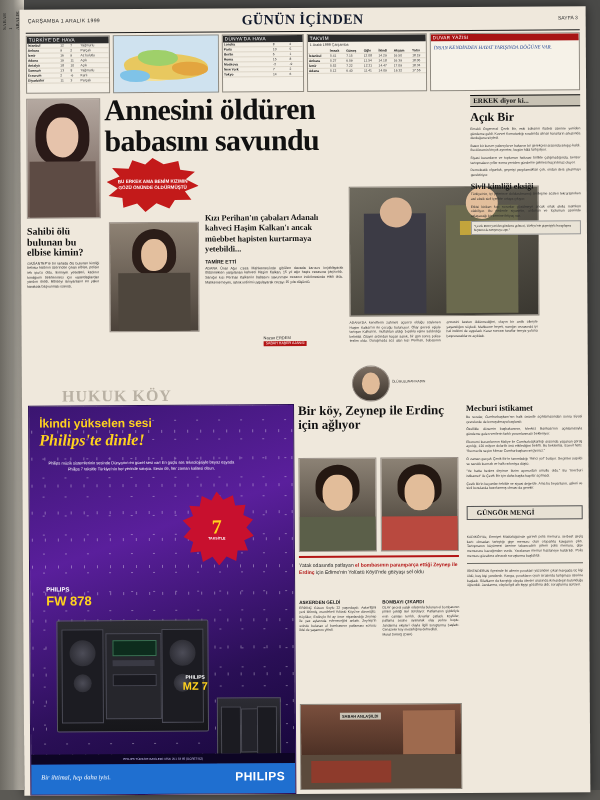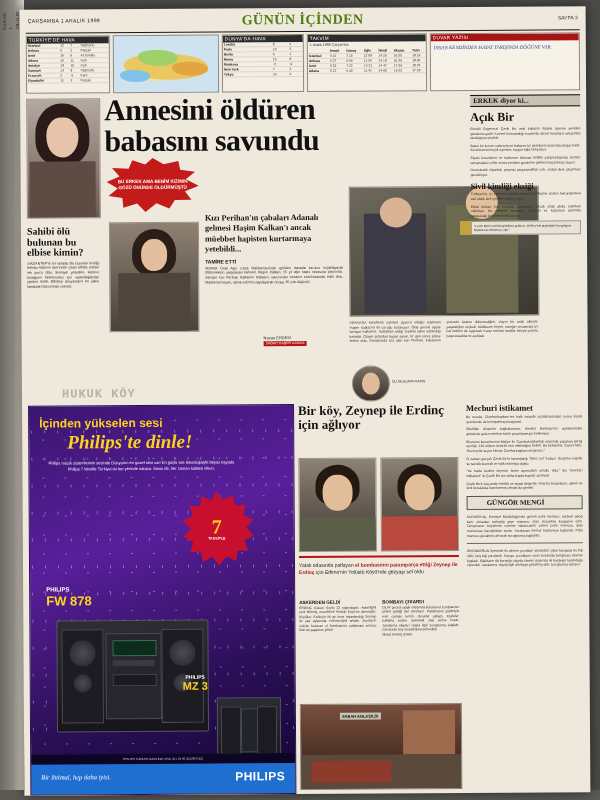--- a/index.html
+++ b/index.html
@@ -35,21 +35,21 @@
   .masthead{
     position:relative;height:20px;border-bottom:1.5px solid #1a1a1a;
     margin:3px 6px 0 6px;
   }
   .masthead .dateline{
     position:absolute;left:2px;top:5px;font-size:5.2px;letter-spacing:.3px;color:#222;
     font-family:"Liberation Sans",sans-serif;
   }
   .masthead .logo{
     position:absolute;left:50%;transform:translateX(-50%);top:1px;
-    font-size:14px;font-weight:bold;color:#4d7c0f;letter-spacing:.5px;
+    font-size:14px;font-weight:bold;color:#0f172a;letter-spacing:.5px;
     font-family:"Liberation Serif",serif;
   }
   .masthead .pageno{
     position:absolute;right:2px;top:5px;font-size:5px;color:#333;
     font-family:"Liberation Sans",sans-serif;
   }
 
   
   .inforow{display:flex;margin:2px 6px 0 6px;gap:3px;height:58px;}
   .infobox{
@@ -170,44 +170,44 @@
   .sabahcol .hdbar{
     background:#c8c2b4;font-size:7px;font-weight:bold;color:#111;padding:1px 3px;
     border-top:1.5px solid #111;border-bottom:1px solid #111;
   }
   .sabahcol h2{margin:3px 0 2px;font-size:12px;color:#111;font-weight:bold;}
   .sabahcol h4{margin:5px 0 1px;font-size:8px;color:#111;font-weight:bold;}
   .sabahcol p{margin:0 0 3px;font-size:3.4px;line-height:1.35;color:#2c2c2c;text-align:justify;
       font-family:"Liberation Sans",sans-serif;}
   .sabahcol .quote{border:.5px solid #999;background:#e9e3d6;padding:2px;font-size:3.2px;margin-top:3px;}
   .watermark{
-    position:absolute;left:40px;top:378px;font-size:12px;font-weight:bold;
-    color:rgba(120,110,95,.45);letter-spacing:1px;font-family:Liberation Mono, monospace;
+    position:absolute;left:40px;top:378px;font-size:16px;font-weight:bold;
+    color:rgba(120,110,95,.45);letter-spacing:1px;
   }
   .ovalphoto{
     position:absolute;left:330px;top:358px;width:36px;height:34px;border-radius:50%;
     background:linear-gradient(180deg,#7c6f63,#3b332c);border:1px solid #9a9189;overflow:hidden;
   }
   .ovalphoto .f{position:absolute;left:9px;top:6px;width:18px;height:22px;background:#e0bb99;border-radius:50%;}
   .ovalcap{position:absolute;left:370px;top:372px;font-size:3.2px;color:#222;
       font-family:"Liberation Sans",sans-serif;}
 
   
   .ad{
     position:absolute;left:6px;top:396px;width:264px;height:388px;
     background:linear-gradient(160deg,#3a1570 0%,#5a1f9c 35%,#2a0f56 70%,#120534 100%);
     overflow:hidden;border:1px solid #2a0f56;
   }
   .ad .stars{position:absolute;inset:0;
     background-image:radial-gradient(#fff 0.6px,transparent 0.7px),radial-gradient(#fff 0.5px,transparent 0.6px);
     background-size:22px 19px,13px 27px;background-position:3px 5px,9px 12px;opacity:.35;}
   .ad .t1{position:absolute;left:10px;top:10px;font-size:12px;font-weight:bold;color:#ffd21e;
       font-family:"Liberation Sans",sans-serif;}
-  .ad .t2{position:absolute;left:10px;top:25px;font-size:19px;font-weight:bold;color:#ffd21e;
-      font-style:italic;font-family:"Liberation Serif",serif;margin-left:28px;}
+  .ad .t2{position:absolute;left:10px;top:25px;font-size:16px;font-weight:bold;color:#ffd21e;
+      font-style:italic;font-family:"Liberation Serif",serif;}
   .ad .body{position:absolute;left:14px;top:54px;width:196px;font-size:4px;line-height:1.5;
       color:#ffffff;text-align:center;font-family:"Liberation Sans",sans-serif;}
   .ad .burst{
     position:absolute;left:150px;top:86px;width:74px;height:74px;background:#c8102e;
     clip-path:polygon(50% 0,59% 11%,72% 5%,75% 19%,89% 18%,86% 32%,99% 38%,90% 49%,100% 60%,87% 66%,92% 80%,78% 80%,76% 94%,63% 88%,53% 100%,44% 88%,31% 95%,28% 81%,14% 82%,18% 68%,5% 61%,15% 50%,4% 39%,18% 33%,13% 19%,27% 20%,30% 6%,43% 12%);
     display:flex;flex-direction:column;align-items:center;justify-content:center;color:#fff;}
   .ad .burst .n{font-size:20px;font-weight:bold;line-height:1;color:#ffd21e;}
   .ad .burst .s{font-size:3.6px;font-weight:bold;font-family:"Liberation Sans",sans-serif;}
   .ad .lbl1{position:absolute;left:16px;top:180px;color:#fff;font-size:6px;font-weight:bold;
       font-family:"Liberation Sans",sans-serif;}
@@ -269,21 +269,21 @@
   .sabahbadge{background:#c8c2b4;color:#111;font-size:4px;font-weight:bold;padding:1px 2px;
       font-family:"Liberation Sans",sans-serif;display:inline-block;}
 
   
   .rcol{
     position:absolute;right:6px;top:396px;width:116px;
   }
   .rcol h4{margin:0 0 2px;font-size:8.5px;color:#111;font-weight:bold;}
   .rcol p{margin:0 0 3px;font-size:3.4px;line-height:1.38;color:#2c2c2c;text-align:justify;
       font-family:"Liberation Sans",sans-serif;}
-  .rcol .box{border:1px solid #555;background:#e7e1d4;padding:2px 19px;margin:5px 0;}
+  .rcol .box{border:1px solid #555;background:#e7e1d4;padding:2px 9px;margin:15px 0;}
   .rcol .box .nm{font-size:7px;font-weight:bold;color:#111;}
   .rcol h3{margin:4px 0 2px;font-size:10px;line-height:1.08;color:#111;font-weight:bold;}
   .rcol hr{border:0;border-top:1px solid #6a6a64;margin:5px 0;}
 </style>
 </head>
 <body>
 
 <div class="leftstrip">
   <div class="edgetxt">SABAH 1 ARALIK 1999</div>
 </div>
@@ -477,21 +477,21 @@
 
     <div class="headline">
       <div class="l1">Annesini öldüren</div>
       <div class="l2">babasını savundu</div>
     </div>
 
     <div class="starburst">
       <span>BU ERKEK AMA BENİM KIZIMIN GÖZÜ ÖNÜNDE ÖLDÜRMÜŞTÜ</span>
     </div>
 
-    <div class="subhead">Kızı Perihan'ın çabaları Adanalı gelmesi Haşim Kalkan'ı ancak müebbet hapisten kurtarmaya yetebildi...</div>
+    <div class="subhead">Kızı Perihan'ın çabaları Adanalı kahveci Haşim Kalkan'ı ancak müebbet hapisten kurtarmaya yetebildi...</div>
 
     <div class="photo-men">
       <div class="m1">
           <div class="h"></div>
         </div>
       <div class="m2">
           <div class="h"></div>
           <div class="scarf"></div>
         </div>
     </div>
@@ -535,21 +535,21 @@
 
   <div class="watermark">HUKUK KÖY</div>
 
   <div class="ovalphoto">
       <div class="f"></div>
     </div>
   <div class="ovalcap">ÖLÜ BULUNAN KADIN</div>
 
   <div class="ad">
     <div class="stars"></div>
-    <div class="t1">İçinden yükselen sesi</div>
+    <div class="t1">İkindi yükselen sesi</div>
     <div class="t2">Philips'te dinle!</div>
     <div class="body">Philips müzik sistemlerinin sesinde Dünyanın en güzel sesi var! En güçlü ses teknolojisiyle beyaz eşyada Philips 7 taksitle Türkiye'nin her yerinde satışta. Sesin de, her zaman kalitesi olsun.</div>
     <div class="burst">
       <div class="n">7</div>
       <div class="s">TAKSİTLE</div>
     </div>
     <div class="lbl1">
       <span>PHILIPS</span>
       <span class="mdl">FW 878</span>
     </div>
@@ -563,21 +563,21 @@
           <div class="btns"></div>
           <div class="tray"></div>
         </div>
       <div class="sp r">
           <div class="cone a"></div>
           <div class="cone b"></div>
         </div>
     </div>
     <div class="lbl2">
       <span>PHILIPS</span>
-      <span class="mdl">MZ 3</span>
+      <span class="mdl">MZ 7</span>
     </div>
     <div class="mini">
       <div class="s l"></div>
         <div class="c"></div>
         <div class="s r"></div>
     </div>
     <div class="dealer">PHILIPS TÜRKİYE BAYİLERİ: 0800 261 33 85 (ÜCRETSİZ)</div>
     <div class="foot">
       <div class="slogan">Bir ihtimal, hep daha iyisi.</div>
       <div class="brand">PHILIPS</div>

